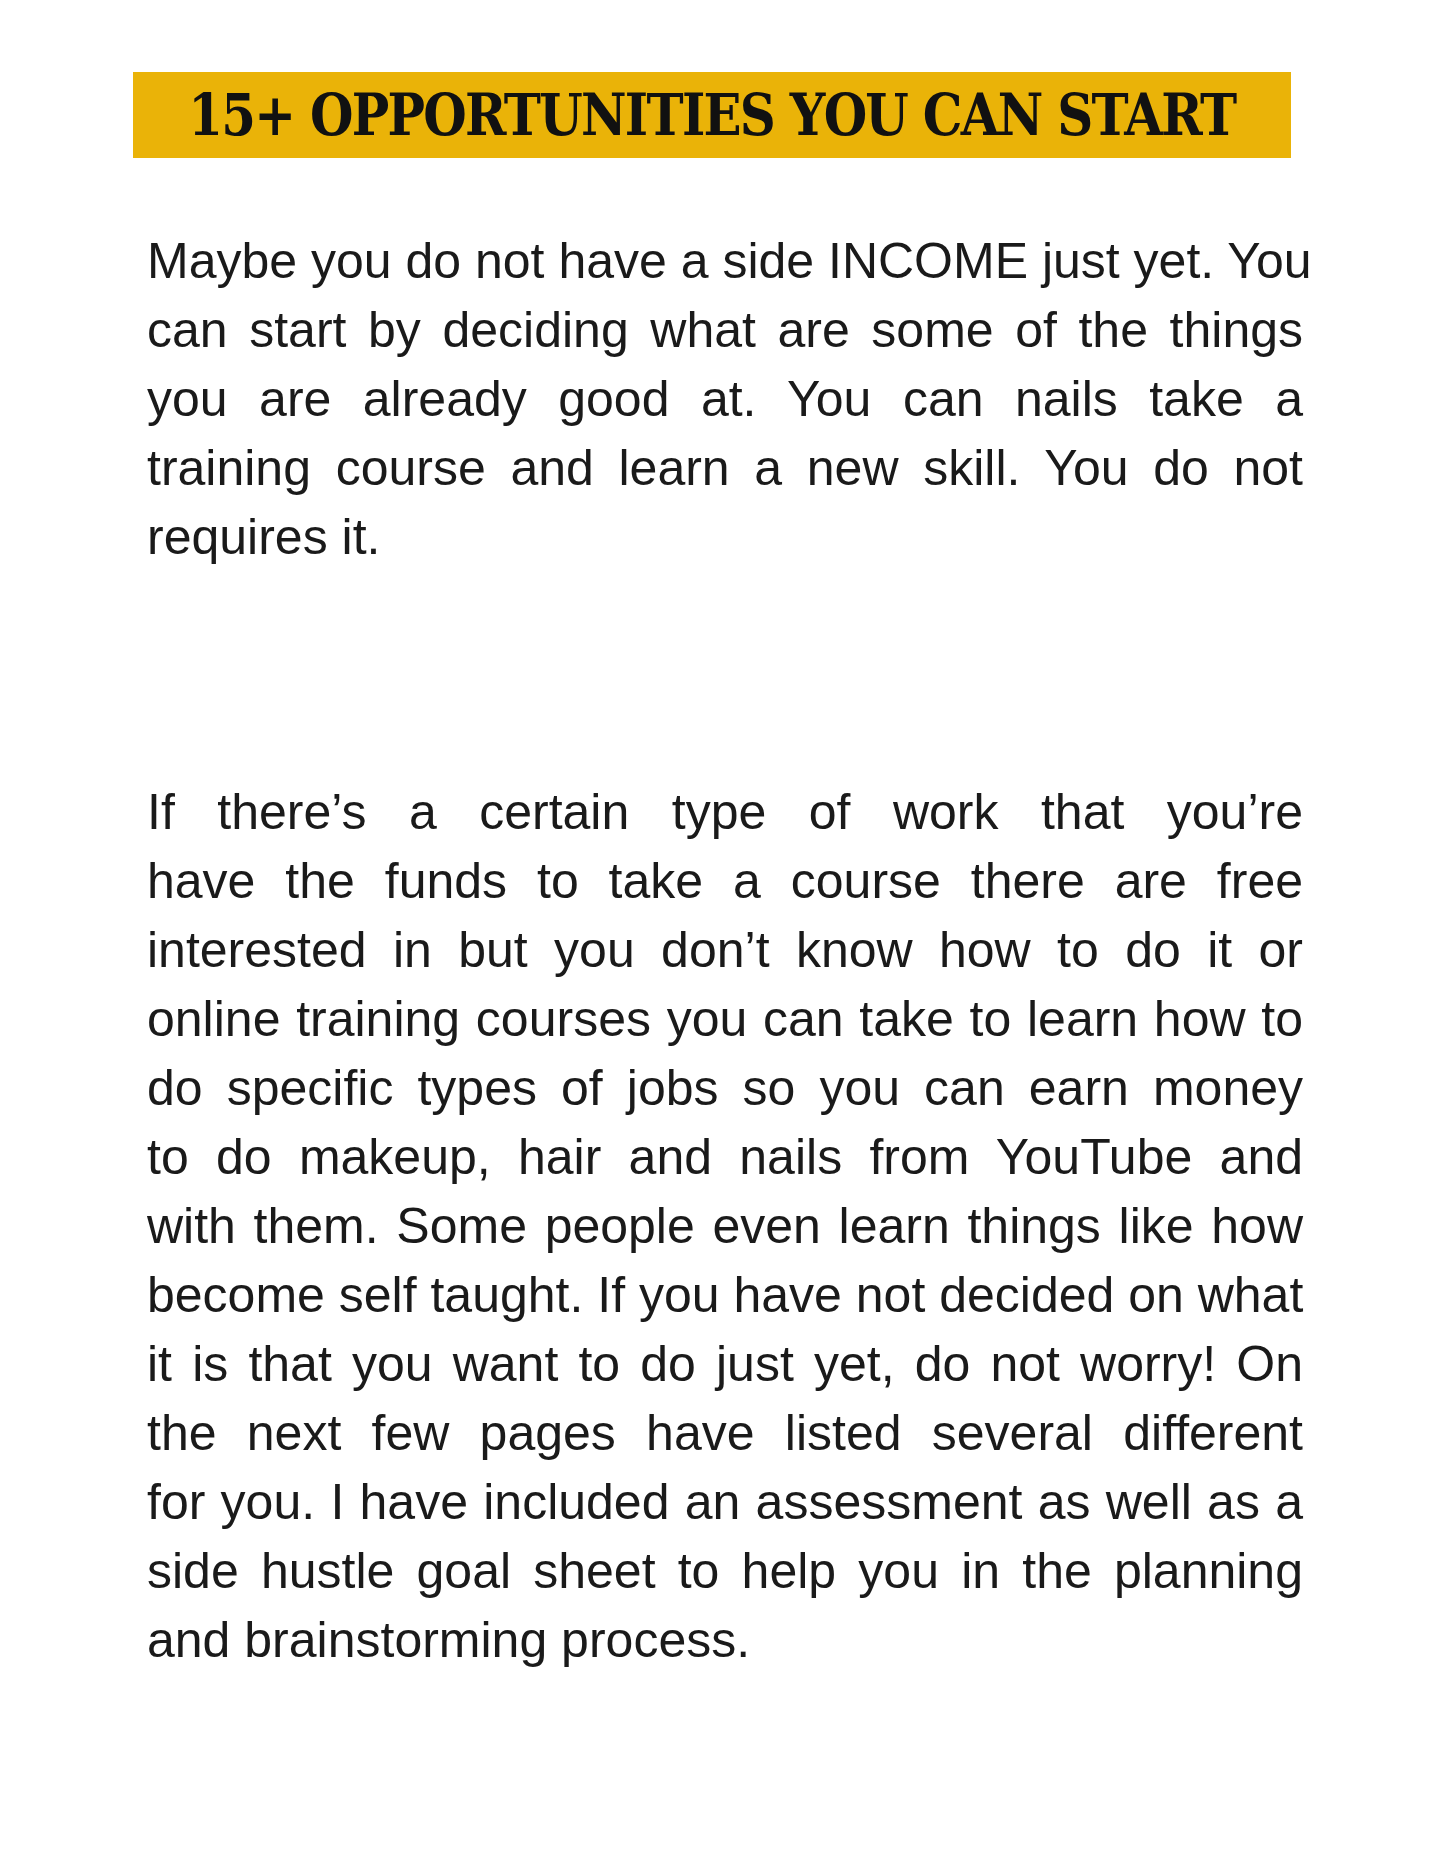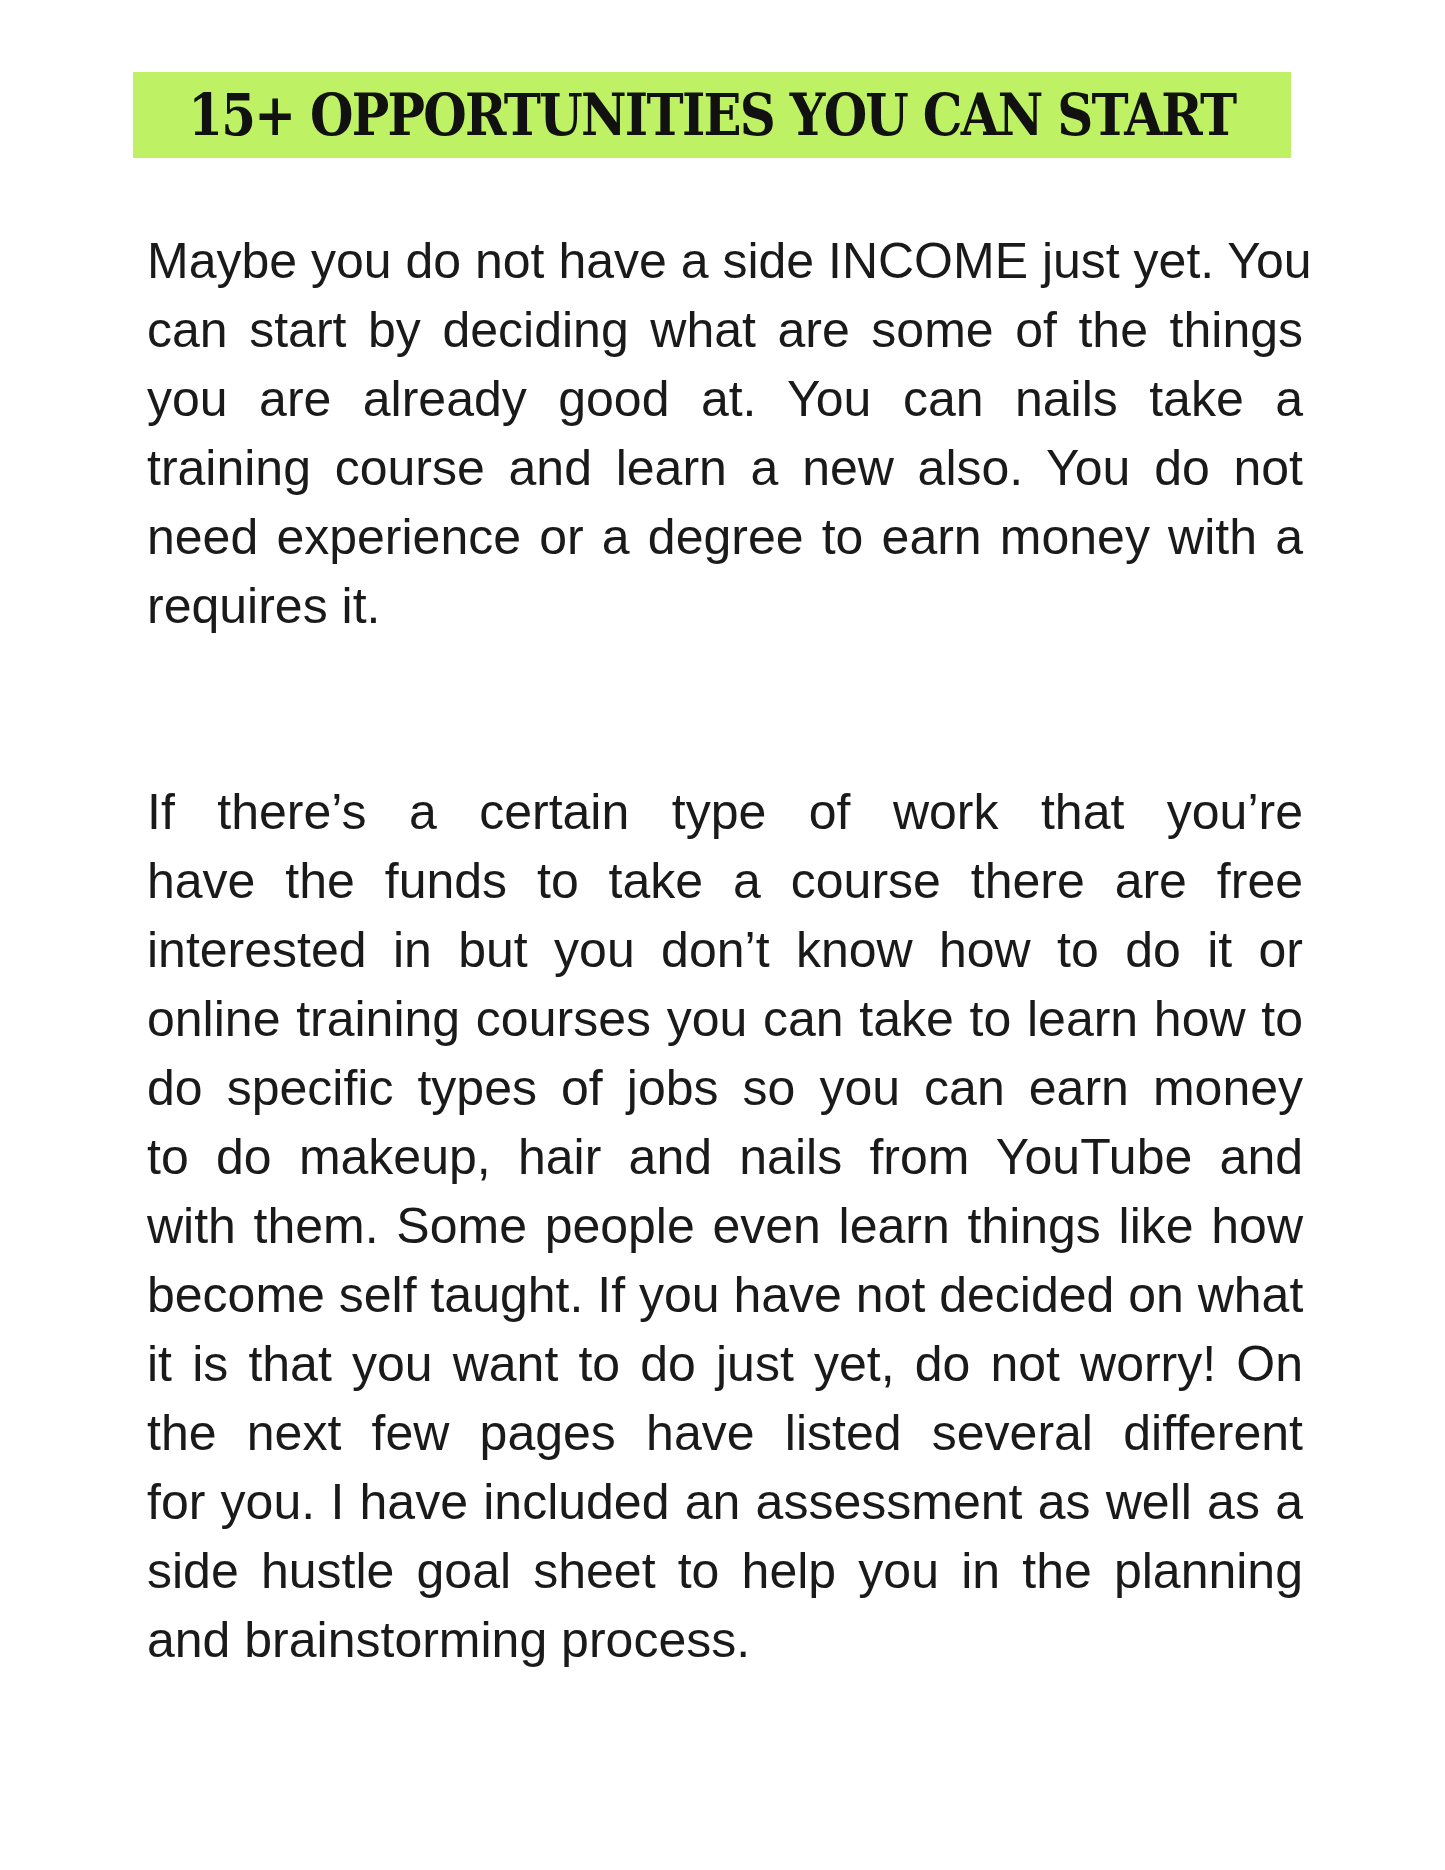--- a/index.html
+++ b/index.html
@@ -1,20 +1,20 @@
 <!DOCTYPE html>
 <html><head>
   <meta charset="utf-8">
   <style>
     html, body { margin: 0; padding: 0; background: #ffffff; }
     body { width: 1445px; height: 1870px; position: relative; overflow: hidden; }
     .page { position: absolute; left: 135px; top: 0; width: 1156px; }
     .banner {
       position: absolute; left: -2px; top: 72px; width: 1158px; height: 86px;
-      background: #bef264;
+      background: #eab308;
       display: flex; align-items: center; justify-content: center;
     }
     .banner h1 {
       margin: 0; font-family: "DejaVu Serif", serif; font-weight: bold;
       font-size: 58px; color: #111111; letter-spacing: -2px;
       transform: scaleX(0.86); white-space: nowrap;
     }
     .para {
       position: absolute; left: 0; width: 1156px; margin: 12px;
       font-family: Liberation Sans, sans-serif; font-size: 50px; line-height: 69px;
@@ -30,22 +30,21 @@
 
 <div class="page">
   <div class="banner">
     <h1>15+ OPPORTUNITIES  YOU CAN START</h1>
   </div>
 
   <div class="para p1">
     <span class="line">Maybe you do not have a side INCOME just yet.  You</span>
     <span class="line">can start by deciding what are some of the things</span>
     <span class="line">you are already good at.  You can nails take a</span>
-    <span class="line">training course and learn a new also.  You do not</span>
-    <span class="line">need experience or a degree to earn money with a</span>
+    <span class="line">training course and learn a new skill.  You do not</span>
     <span class="line last">requires it.</span>
   </div>
 
   <div class="para p2">
     <span class="line">If there’s a certain type of work that you’re</span>
     <span class="line">have the funds to take a course there are free</span>
     <span class="line">interested in but you don’t know how to do it or</span>
     <span class="line">online training courses you can take to learn how to</span>
     <span class="line">do specific types of jobs so you can earn money</span>
     <span class="line">to do makeup, hair and nails from YouTube and</span>

